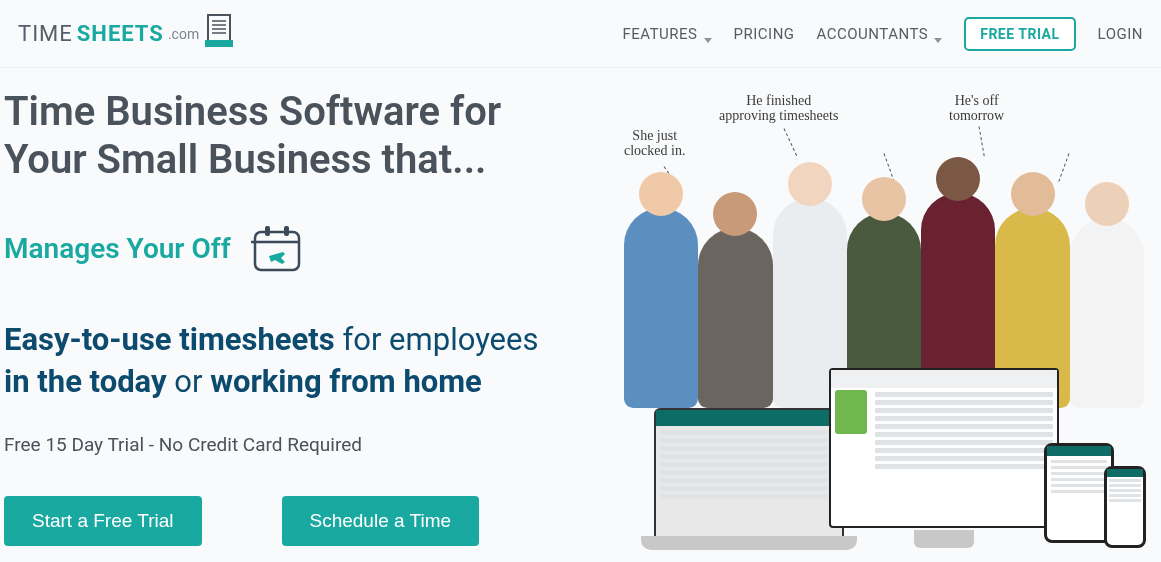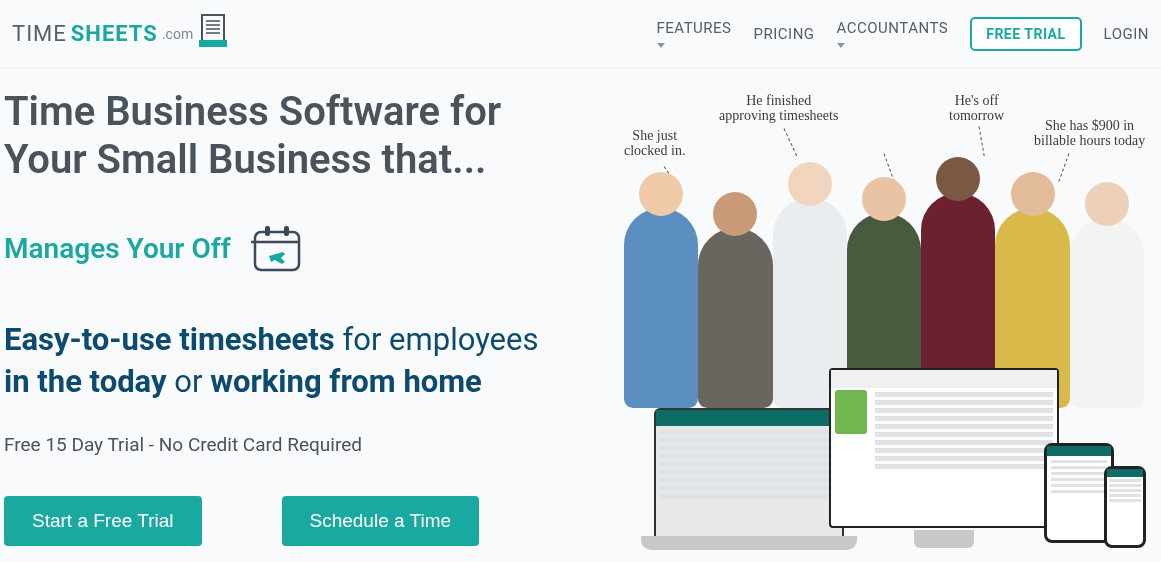--- a/index.html
+++ b/index.html
@@ -8,21 +8,21 @@
     background: #f9fafb;
     width: 1161px;
     height: 562px;
     overflow: hidden;
     color: #333;
   }
   .header {
     display: flex;
     align-items: center;
     justify-content: space-between;
-    padding: 10px 12px;
+    padding: 10px 18px;
     background: #f9fafb;
     border-bottom: 1px solid #eef0f2;
     height: 68px;
   }
   .logo {
     display: flex;
     align-items: center;
     font-weight: 400;
     font-size: 22px;
     letter-spacing: 1px;
@@ -35,25 +35,24 @@
   .logo-icon { margin-left:2px; }
   .nav {
     display: flex;
     align-items: center;
     gap: 22px;
     font-size: 15px;
     color: #555d66;
   }
   .nav-item {
     display: inline-flex;
-    align-items: flex-start;
+    align-items: flex-end;
     gap: 6px;
     cursor: pointer;
     letter-spacing: 0.5px;
-    flex-direction: column;
   }
   .chev-down {
     width: 0; height: 0;
     border-left: 4px solid transparent;
     border-right: 4px solid transparent;
     border-top: 5px solid #8b949e;
   }
   .free-trial-btn {
     border: 2px solid #1aa9a0;
     color: #1aa9a0;
@@ -304,22 +303,20 @@
   </div>
 
   <div class="right-col">
     <div class="annotations">
       <div class="ann" style="left:10px; top:40px;">She just
 clocked in.</div>
       <div class="ann" style="left:105px; top:5px;">He finished
 approving timesheets</div>
       <div class="ann" style="left:335px; top:5px;">He's off
 tomorrow</div>
-      <div class="ann" style="left:420px; top:30px;">She has $900 in
-billable hours today</div>
       <span class="dashed-arrow" style="left:50px; top:78px; transform:rotate(55deg);"></span>
       <span class="dashed-arrow" style="left:170px; top:40px; transform:rotate(65deg);"></span>
       <span class="dashed-arrow" style="left:270px; top:65px; transform:rotate(70deg);"></span>
       <span class="dashed-arrow" style="left:365px; top:38px; transform:rotate(80deg);"></span>
       <span class="dashed-arrow" style="left:455px; top:65px; transform:rotate(110deg);"></span>
     </div>
 
     <div class="people">
       <div class="person" style="height:200px; background:#5a8fbf;">
           <div class="head" style="background:#f0c9a8;"></div>

